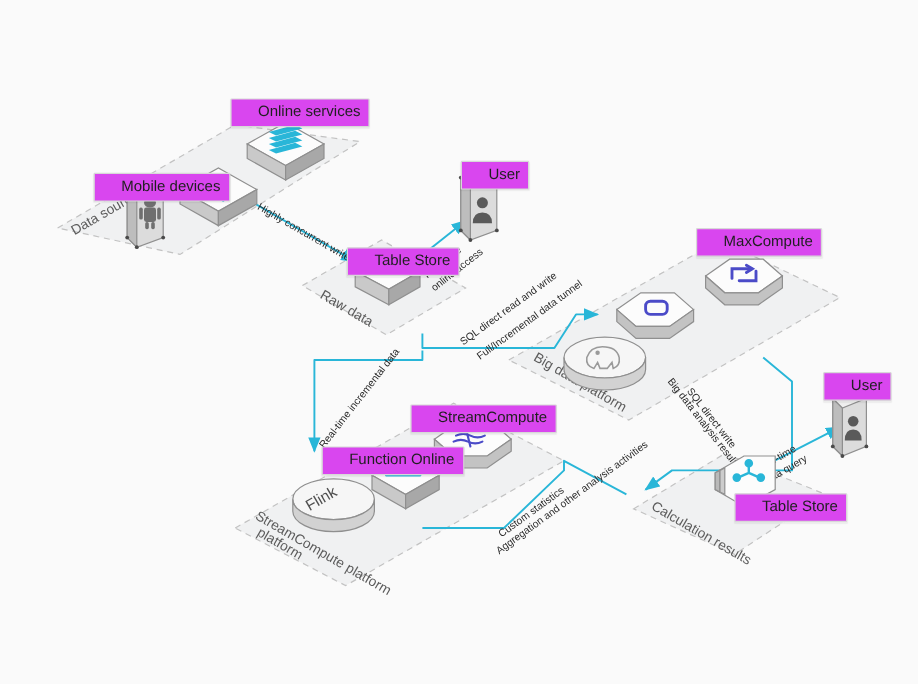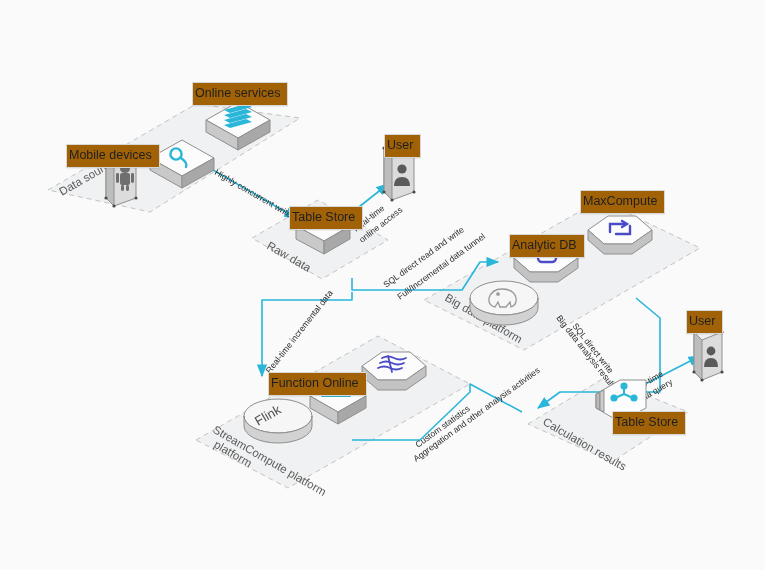--- a/index.html
+++ b/index.html
@@ -8,26 +8,26 @@
     background:#fafafa;
     font-family:"Liberation Sans", sans-serif;
     overflow:hidden;
     position:relative;
   }
   #stage{position:absolute;inset:0;width:765px;height:570px;}
   svg#diagram{position:absolute;left:0;top:0;width:765px;height:570px;}
 
   .lbl{
     position:absolute;
-    background:#a16207;
+    background:#d946ef;
     border:1px solid #d8d8d8;
     color:#1f1f1f;
     font-size:12.5px;
     line-height:1;
-    padding:4px 7px 5px 2px;
+    padding:4px 7px 5px 22px;
     white-space:nowrap;
     border-radius:1px;
     box-shadow:0 1px 1px rgba(0,0,0,0.06);
   }
 </style>
 </head>
 <body>
 
 <div id="stage">
 
@@ -260,26 +260,26 @@
     <g fill="#4a4a4a">
       <circle cx="694" cy="332" r="1.6"></circle>
           <circle cx="722" cy="332" r="1.6"></circle>
       <circle cx="702" cy="380" r="1.6"></circle>
           <circle cx="722" cy="372" r="1.6"></circle>
       <circle cx="694" cy="372" r="1.6"></circle>
     </g>
   </g>
 </svg>
 
-<div class="lbl" style="left:66px;top:144px;">Mobile devices</div>
+<div class="lbl" style="left:78px;top:144px;">Mobile devices</div>
 <div class="lbl" style="left:192px;top:82px;">Online services</div>
 <div class="lbl" style="left:289px;top:206px;">Table Store</div>
 <div class="lbl" style="left:384px;top:134px;">User</div>
-<div class="lbl" style="left:509px;top:234px;">Analytic DB</div>
 <div class="lbl" style="left:580px;top:190px;">MaxCompute</div>
 <div class="lbl" style="left:268px;top:372px;">Function Online</div>
+<div class="lbl" style="left:342px;top:337px;">StreamCompute</div>
 <div class="lbl" style="left:612px;top:411px;">Table Store</div>
 <div class="lbl" style="left:686px;top:310px;">User</div>
 
 <div style="position:absolute;left:218px;top:438px;transform:rotate(30deg);transform-origin:left top;
             color:#5c5c5c;font-size:11.5px;font-family:'Liberation Sans',sans-serif;">platform</div>
 
 </div>
 
 </body></html>

